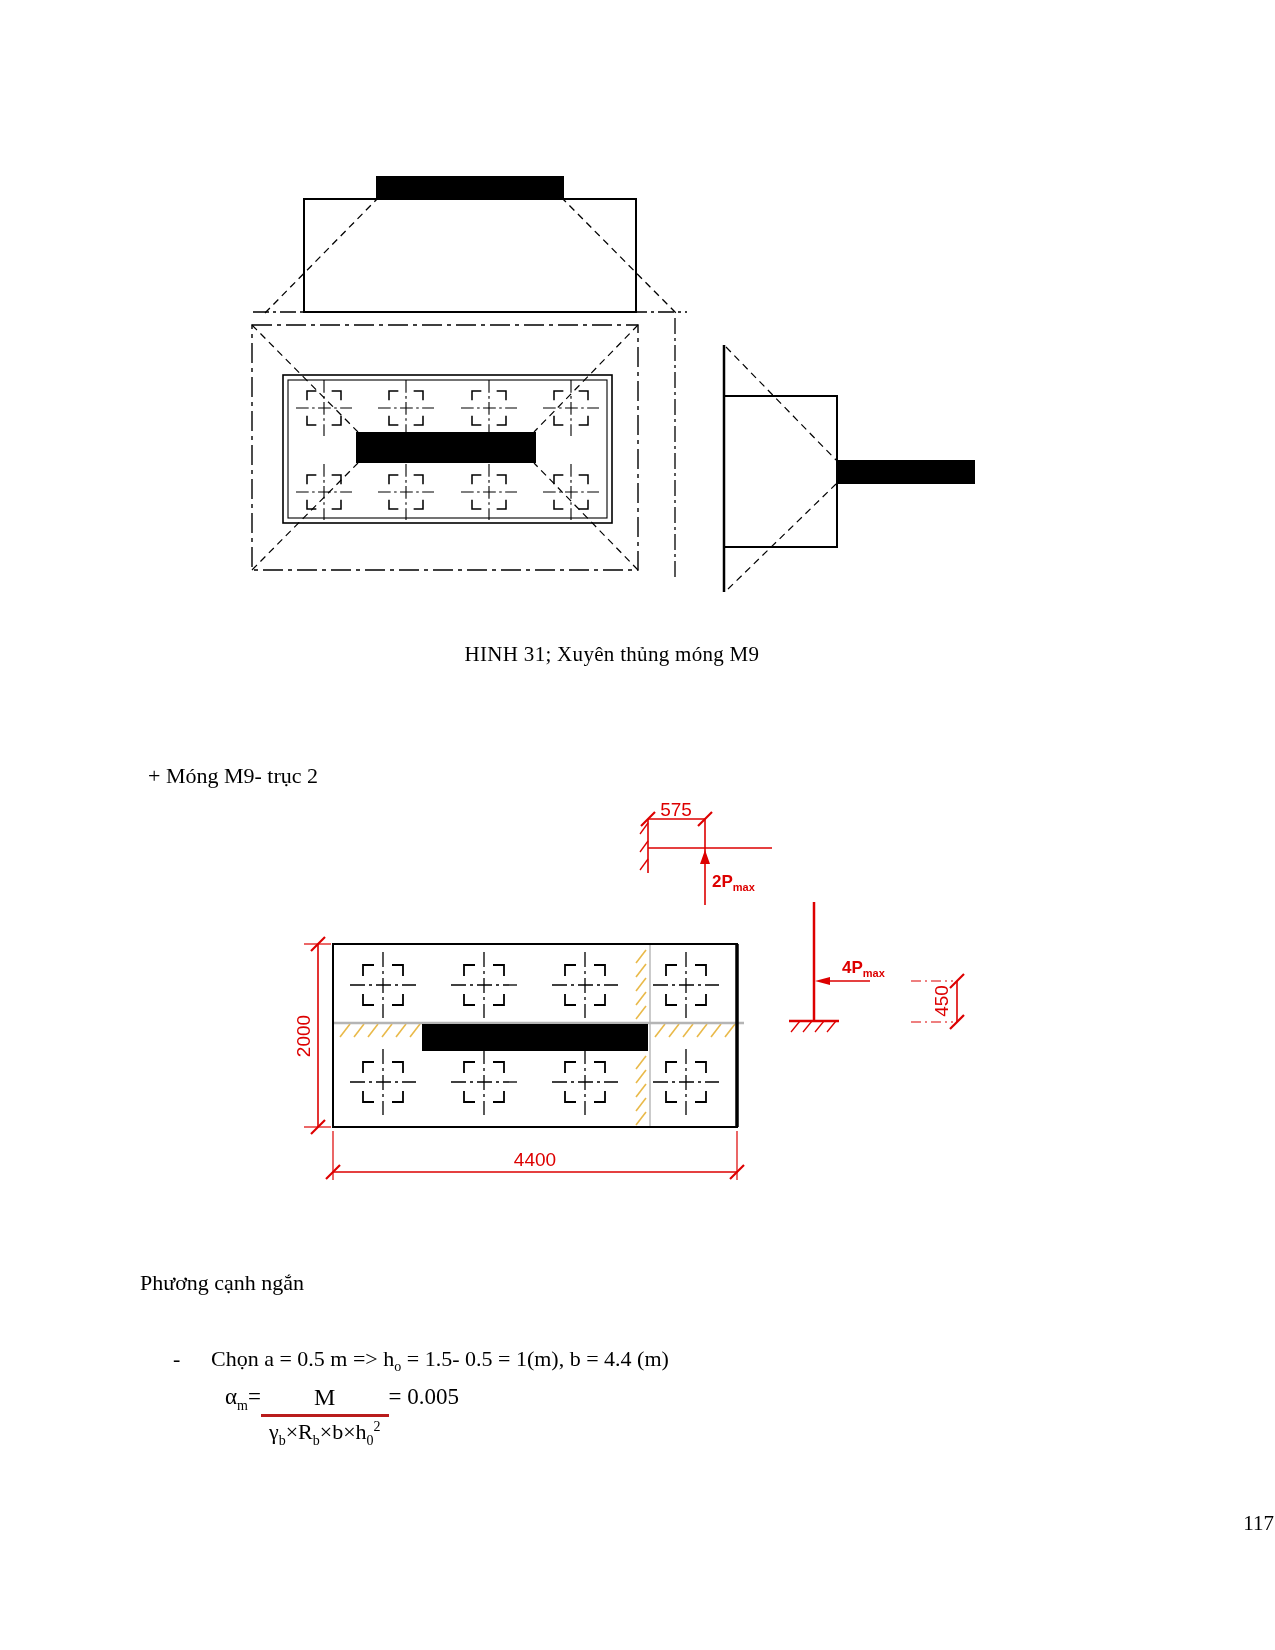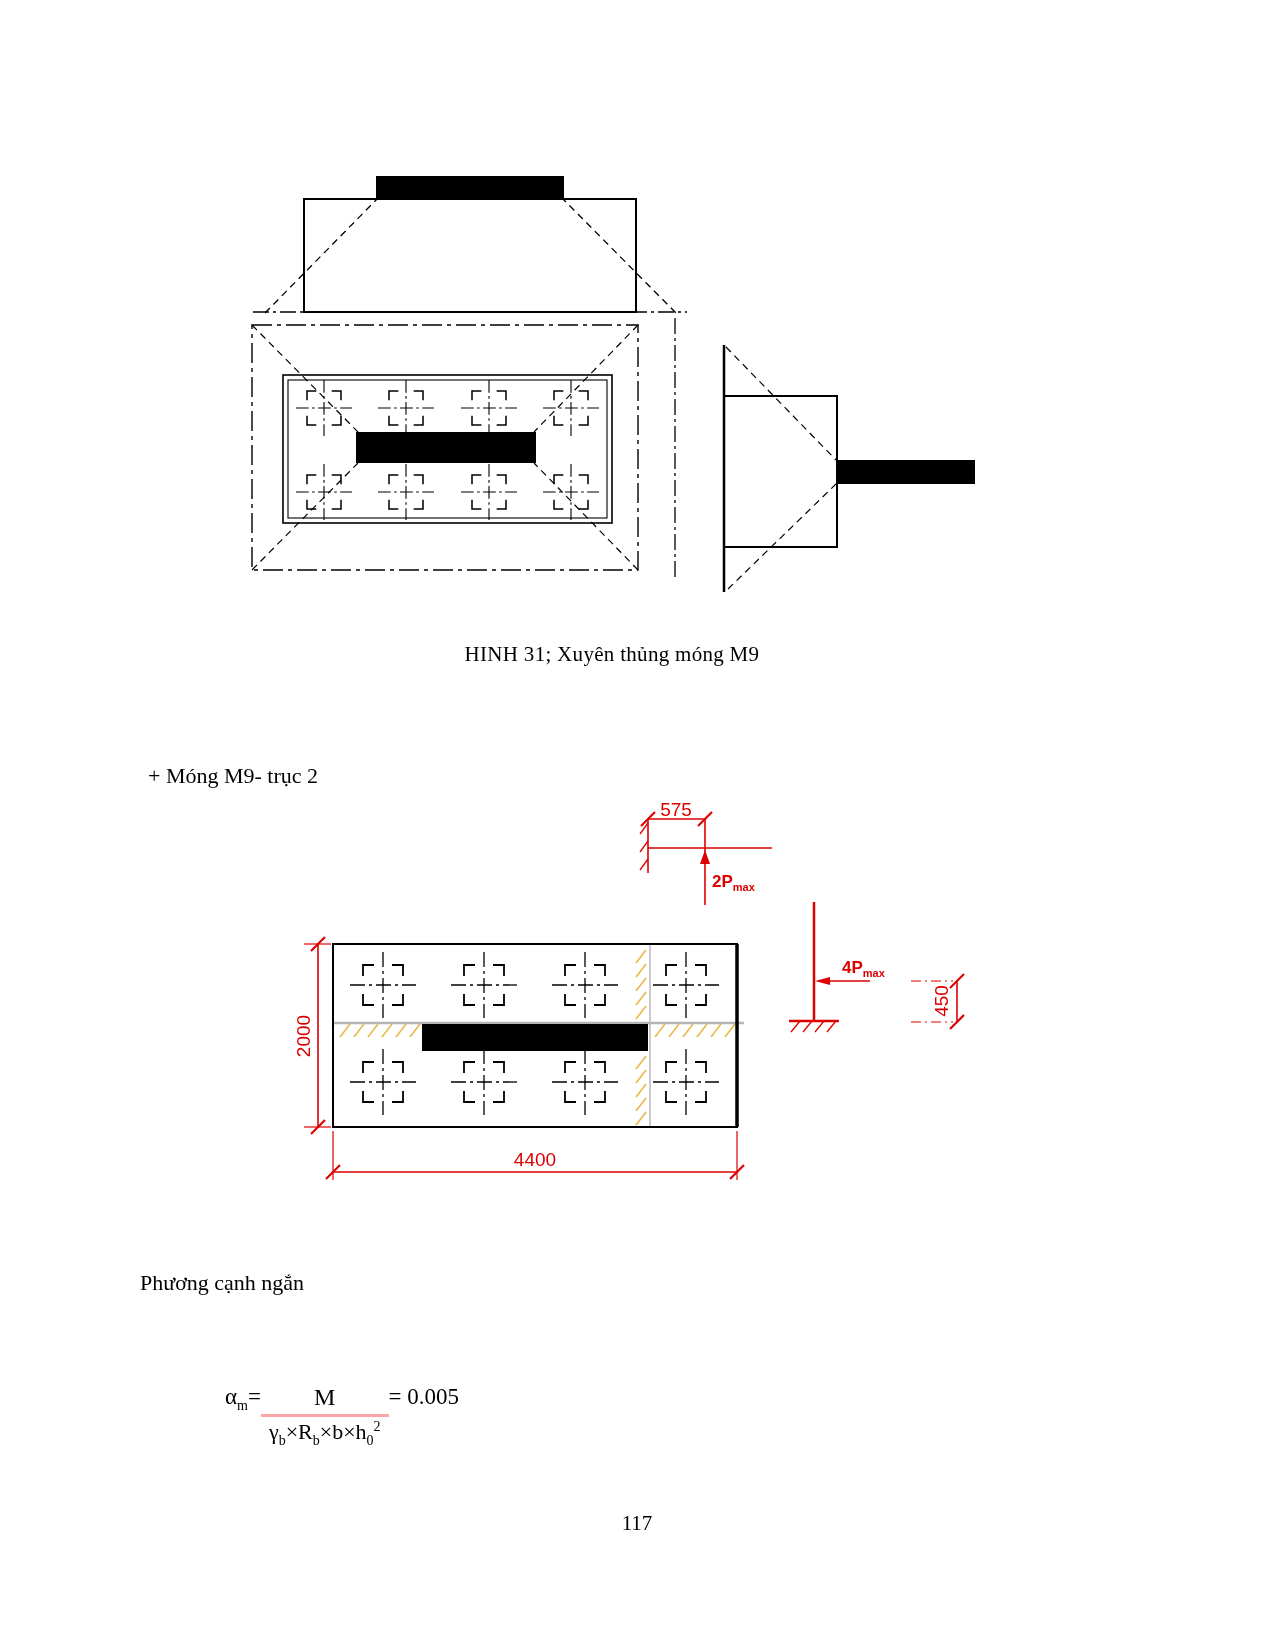--- a/index.html
+++ b/index.html
@@ -23,22 +23,22 @@
   .bullet-line{font-size:22px;white-space:nowrap;}
   .bullet-line .dash{display:inline-block;width:38px;}
   sub.small{font-size:14px;}
   sup.small{font-size:14px;}
   .formula{
     display:flex;align-items:flex-start;
     font-size:23px;white-space:nowrap;
   }
   .frac{display:inline-flex;flex-direction:column;align-items:center;}
   .frac .num{padding:0 10px 3px;font-size:24px;}
-  .frac .den{border-top:3px solid #fca5a5;padding:2px 8px 0;font-size:22px;}
-  .pagenum{width:1274px;left:0;text-align:center;font-size:21px;}
+  .frac .den{border-top:3px solid #b91c1c;padding:2px 8px 0;font-size:22px;}
+  .pagenum{width:1274px;left:0;text-align:right;font-size:21px;}
   svg text{font-family:"Liberation Sans","DejaVu Sans",sans-serif;}
 </style>
 </head>
 <body>
 
 <div class="page">
 
   <svg class="abs" style="left:230px;top:150px;" width="770" height="450" viewBox="230 150 770 450">
     <defs>
       <g id="pile" fill="none" stroke="#000">
@@ -191,20 +191,23 @@
         <line x1="730" y1="1179" x2="744" y2="1165" stroke-width="2.2"></line>
         <text x="535" y="1166" text-anchor="middle" font-size="19" fill="#dd0000" stroke="none">4400</text>
       </g>
     </g>
   </svg>
 
 
   <div class="abs plain" style="left:140px;top:1270px;">Phương cạnh ngắn</div>
 
 
+  <div class="abs bullet-line" style="left:173px;top:1346px;">
+    <span class="dash">-</span><span>Chọn a = 0.5 m =&gt; h</span><sub class="small">o</sub><span> = 1.5- 0.5 = 1(m), b = 4.4 (m)</span>
+  </div>
 
   <div class="abs formula" style="left:225px;top:1384px;">
     <span><span>α</span><sub class="small">m</sub></span>
     <span>=</span>
     <span class="frac">
       <span class="num">M</span>
       <span class="den"><span>γ</span><sub class="small">b</sub><span>×R</span><sub class="small">b</sub><span>×b×h</span><sub class="small">0</sub><sup class="small">2</sup></span>
     </span>
     <span>= 0.005</span>
   </div>

